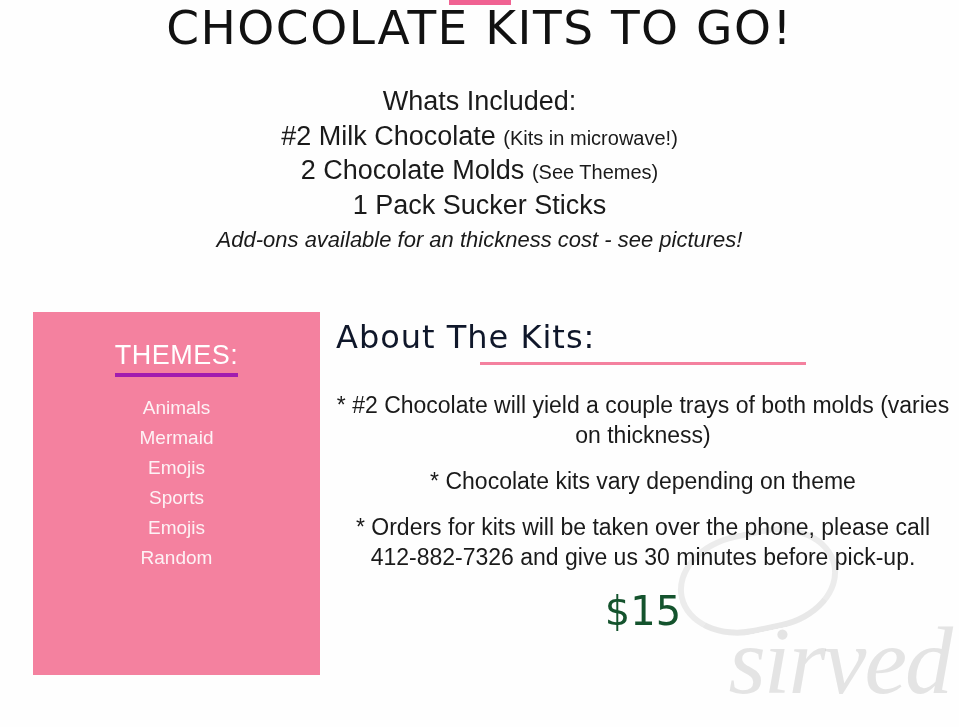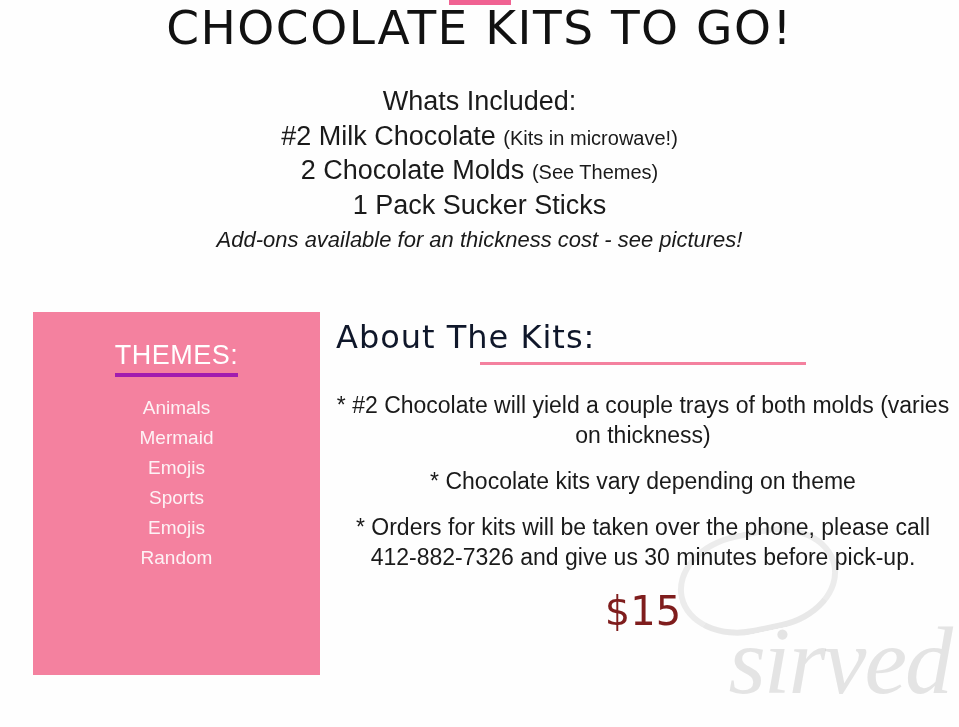--- a/index.html
+++ b/index.html
@@ -150,21 +150,21 @@
     line-height: 1.3;
     color: #1a1a1a;
   }
   .bullet {
     margin-bottom: 16px;
   }
   .price {
     margin-top: 10px;
     text-align: center;
     font-size: 40px;
-    color: #7f1d1d;
+    color: #14532d;
     font-family: "DejaVu Sans", sans-serif;
   }
 </style>
 </head>
 <body>
 
 <div class="page">
 
   <div class="watermark-dish"></div>
   <div class="watermark">sirved</div>

